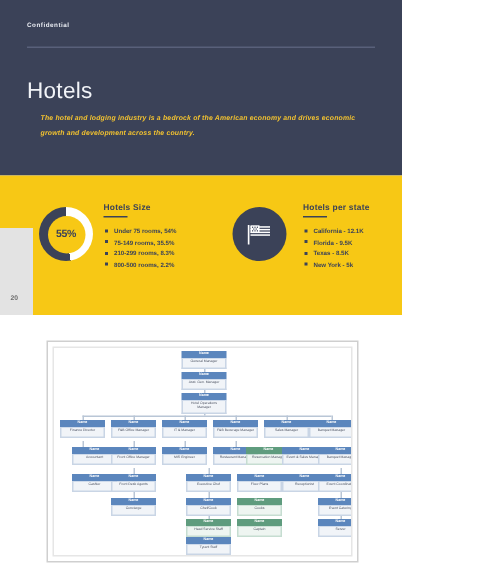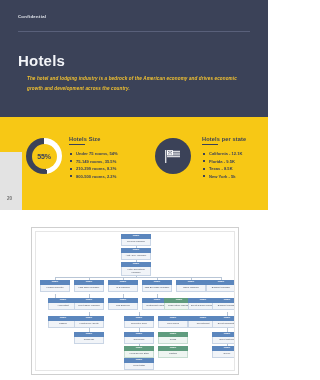--- a/index.html
+++ b/index.html
@@ -20,21 +20,21 @@
     position:absolute;left:18px;top:14px;
     font-size:4.2px;letter-spacing:.35px;font-weight:bold;
     color:#e9ecf2;
   }
   .conf-rule{
     position:absolute;left:18px;top:31px;width:232px;height:1px;
     background:#59607a;
   }
   .hero-title{
     position:absolute;left:18px;top:52px;
-    font-size:15px;color:#f2f4f8;font-weight:700;letter-spacing:.2px;text-align:center;
+    font-size:15px;color:#f2f4f8;font-weight:400;letter-spacing:.2px;text-align:center;
   }
   .hero-sub{
     position:absolute;left:27px;top:74px;width:218px;
     font-size:4.6px;line-height:9.5px;
     color:#f2c230;font-style:italic;font-weight:bold;letter-spacing:.12px;
   }
 
   
   .band{
     position:absolute;left:0;top:117px;width:268px;height:93px;

